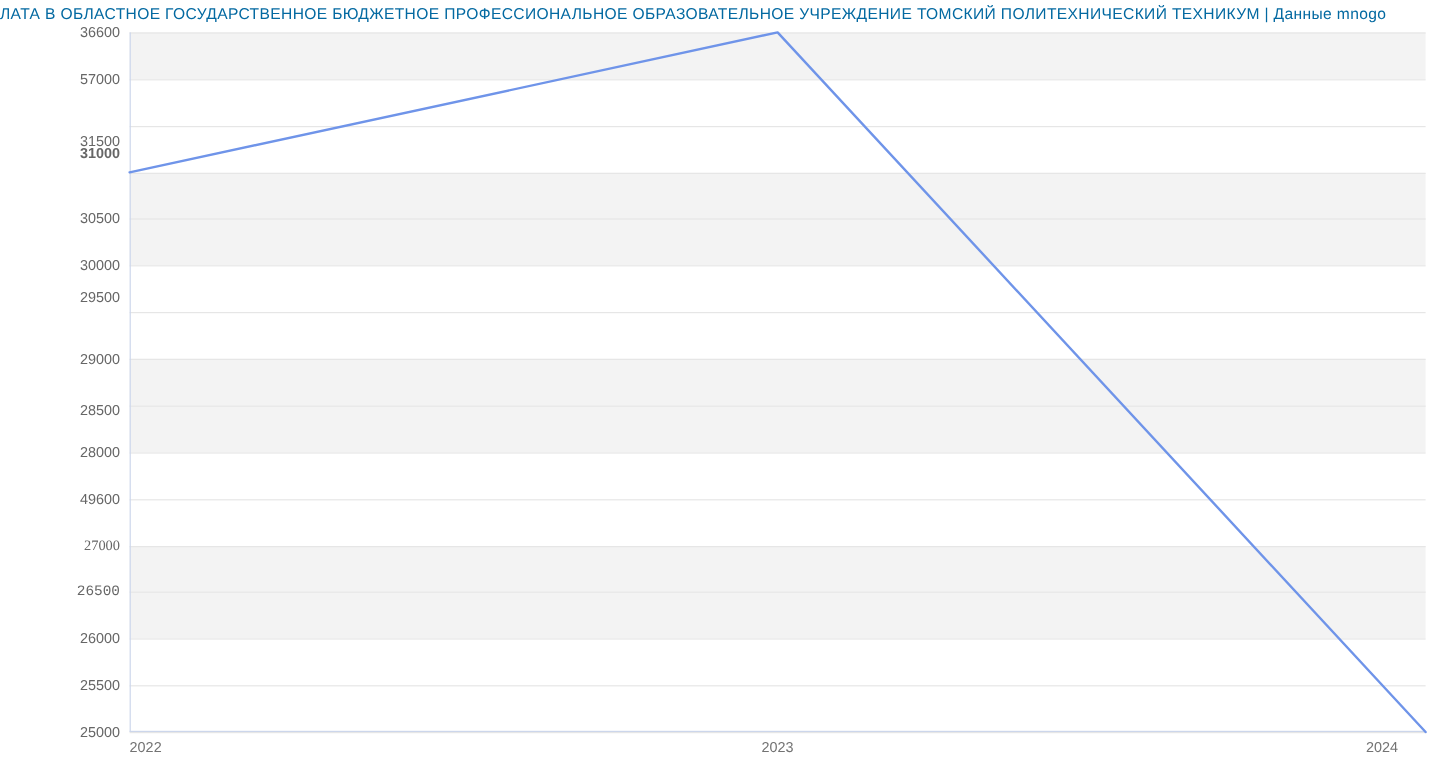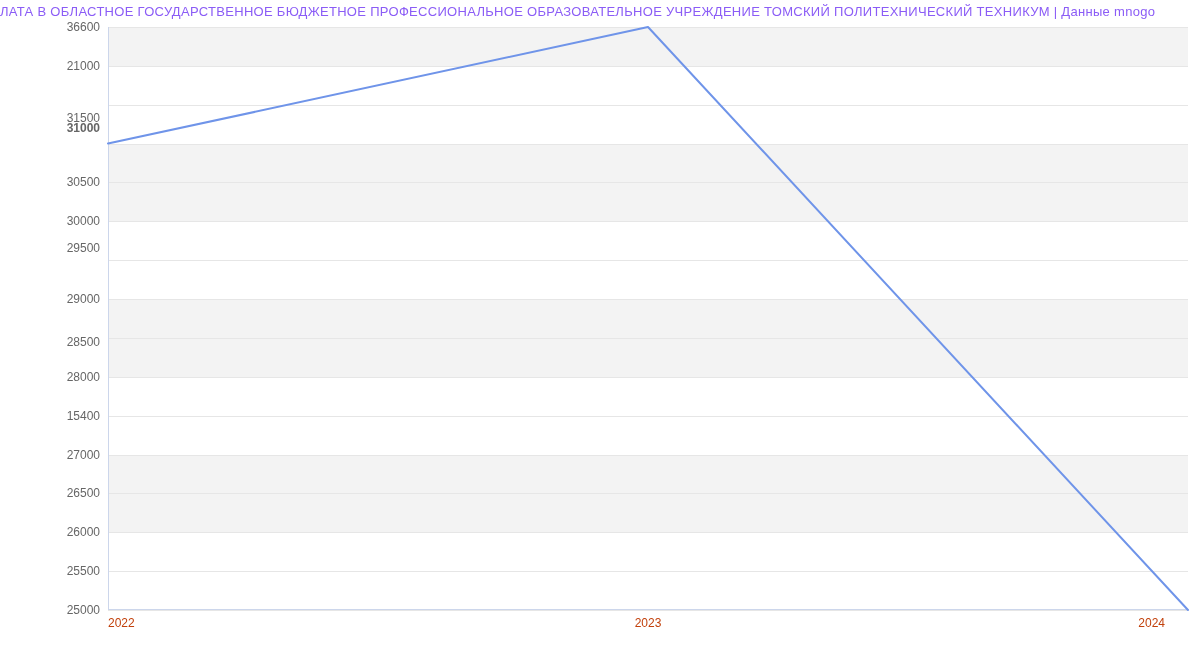--- a/index.html
+++ b/index.html
@@ -5,21 +5,21 @@
   * { margin: 0; padding: 0; box-sizing: border-box; }
   body {
     font-family: Verdana, Geneva, sans-serif;
     width: 1200px;
     height: 650px;
     background: #ffffff;
     overflow: hidden;
   }
   .title {
     font-size: 13px;
-    color: #8b5cf6;
+    color: #0369a1;
     padding: 4px 0 0 0;
     white-space: nowrap;
     overflow: hidden;
     font-weight: 400;
     letter-spacing: 0.3px;
   }
   .chart-area {
     position: absolute;
     left: 108px;
     top: 27px;
@@ -66,21 +66,21 @@
     margin-right: 8px;
     font-size: 12px;
     color: #666;
     white-space: nowrap;
   }
   .x-tick-label {
     position: absolute;
     top: 100%;
     margin-top: 6px;
     font-size: 12px;
-    color: #c2410c;
+    color: #737373;
     transform: translateX(-50%);
   }
   .x-tick-label.left { transform: translateX(0); }
   .x-tick-label.right { transform: translateX(-100%); }
   .data-line {
     position: absolute;
     inset: 0;
     overflow: visible;
   }
 </style>
@@ -113,32 +113,32 @@
       <div class="gridline-minor" style="top: 0px;"></div>
     </div>
 
   <div class="axis-line y-axis-line"></div>
   <div class="axis-line x-axis-line"></div>
 
   <div id="y-ticks">
       <div class="y-tick-label" style="top: 583px;">25000</div>
       <div class="y-tick-label" style="top: 544.133px;">25500</div>
       <div class="y-tick-label" style="top: 505.267px;">26000</div>
-      <div class="y-tick-label" style="top: 466.4px;">26500</div>
-      <div class="y-tick-label" style="top: 427.533px;">27000</div>
-      <div class="y-tick-label" style="top: 388.667px;">15400</div>
+      <div class="y-tick-label" style="top: 466.4px; font-family: Liberation Mono, monospace;">26500</div>
+      <div class="y-tick-label" style="top: 427.533px; font-family: Liberation Serif, serif;">27000</div>
+      <div class="y-tick-label" style="top: 388.667px;">49600</div>
       <div class="y-tick-label" style="top: 349.8px;">28000</div>
       <div class="y-tick-label" style="top: 315px;">28500</div>
       <div class="y-tick-label" style="top: 272.067px;">29000</div>
       <div class="y-tick-label" style="top: 221px;">29500</div>
       <div class="y-tick-label" style="top: 194.333px;">30000</div>
       <div class="y-tick-label" style="top: 155.467px;">30500</div>
       <div class="y-tick-label" style="top: 101px; font-weight: bold;">31000</div>
       <div class="y-tick-label" style="top: 79px; margin-top: 12px;">31500</div>
-      <div class="y-tick-label" style="top: 38.8667px;">21000</div>
+      <div class="y-tick-label" style="top: 38.8667px;">57000</div>
       <div class="y-tick-label" style="top: 0px;">36600</div>
     </div>
   <div id="x-ticks">
       <div class="x-tick-label left" style="left: 0px;">2022</div>
       <div class="x-tick-label" style="left: 540px;">2023</div>
       <div class="x-tick-label right" style="left: 1057px;">2024</div>
     </div>
 
   <svg class="data-line" id="line-svg" viewBox="0 0 1080 583" preserveAspectRatio="none">
     <polyline id="poly" fill="none" stroke="#6f94e9" stroke-width="2" stroke-linejoin="round" stroke-linecap="round" points="0.00,116.60 540.00,0.00 1080.00,583.00"></polyline>

